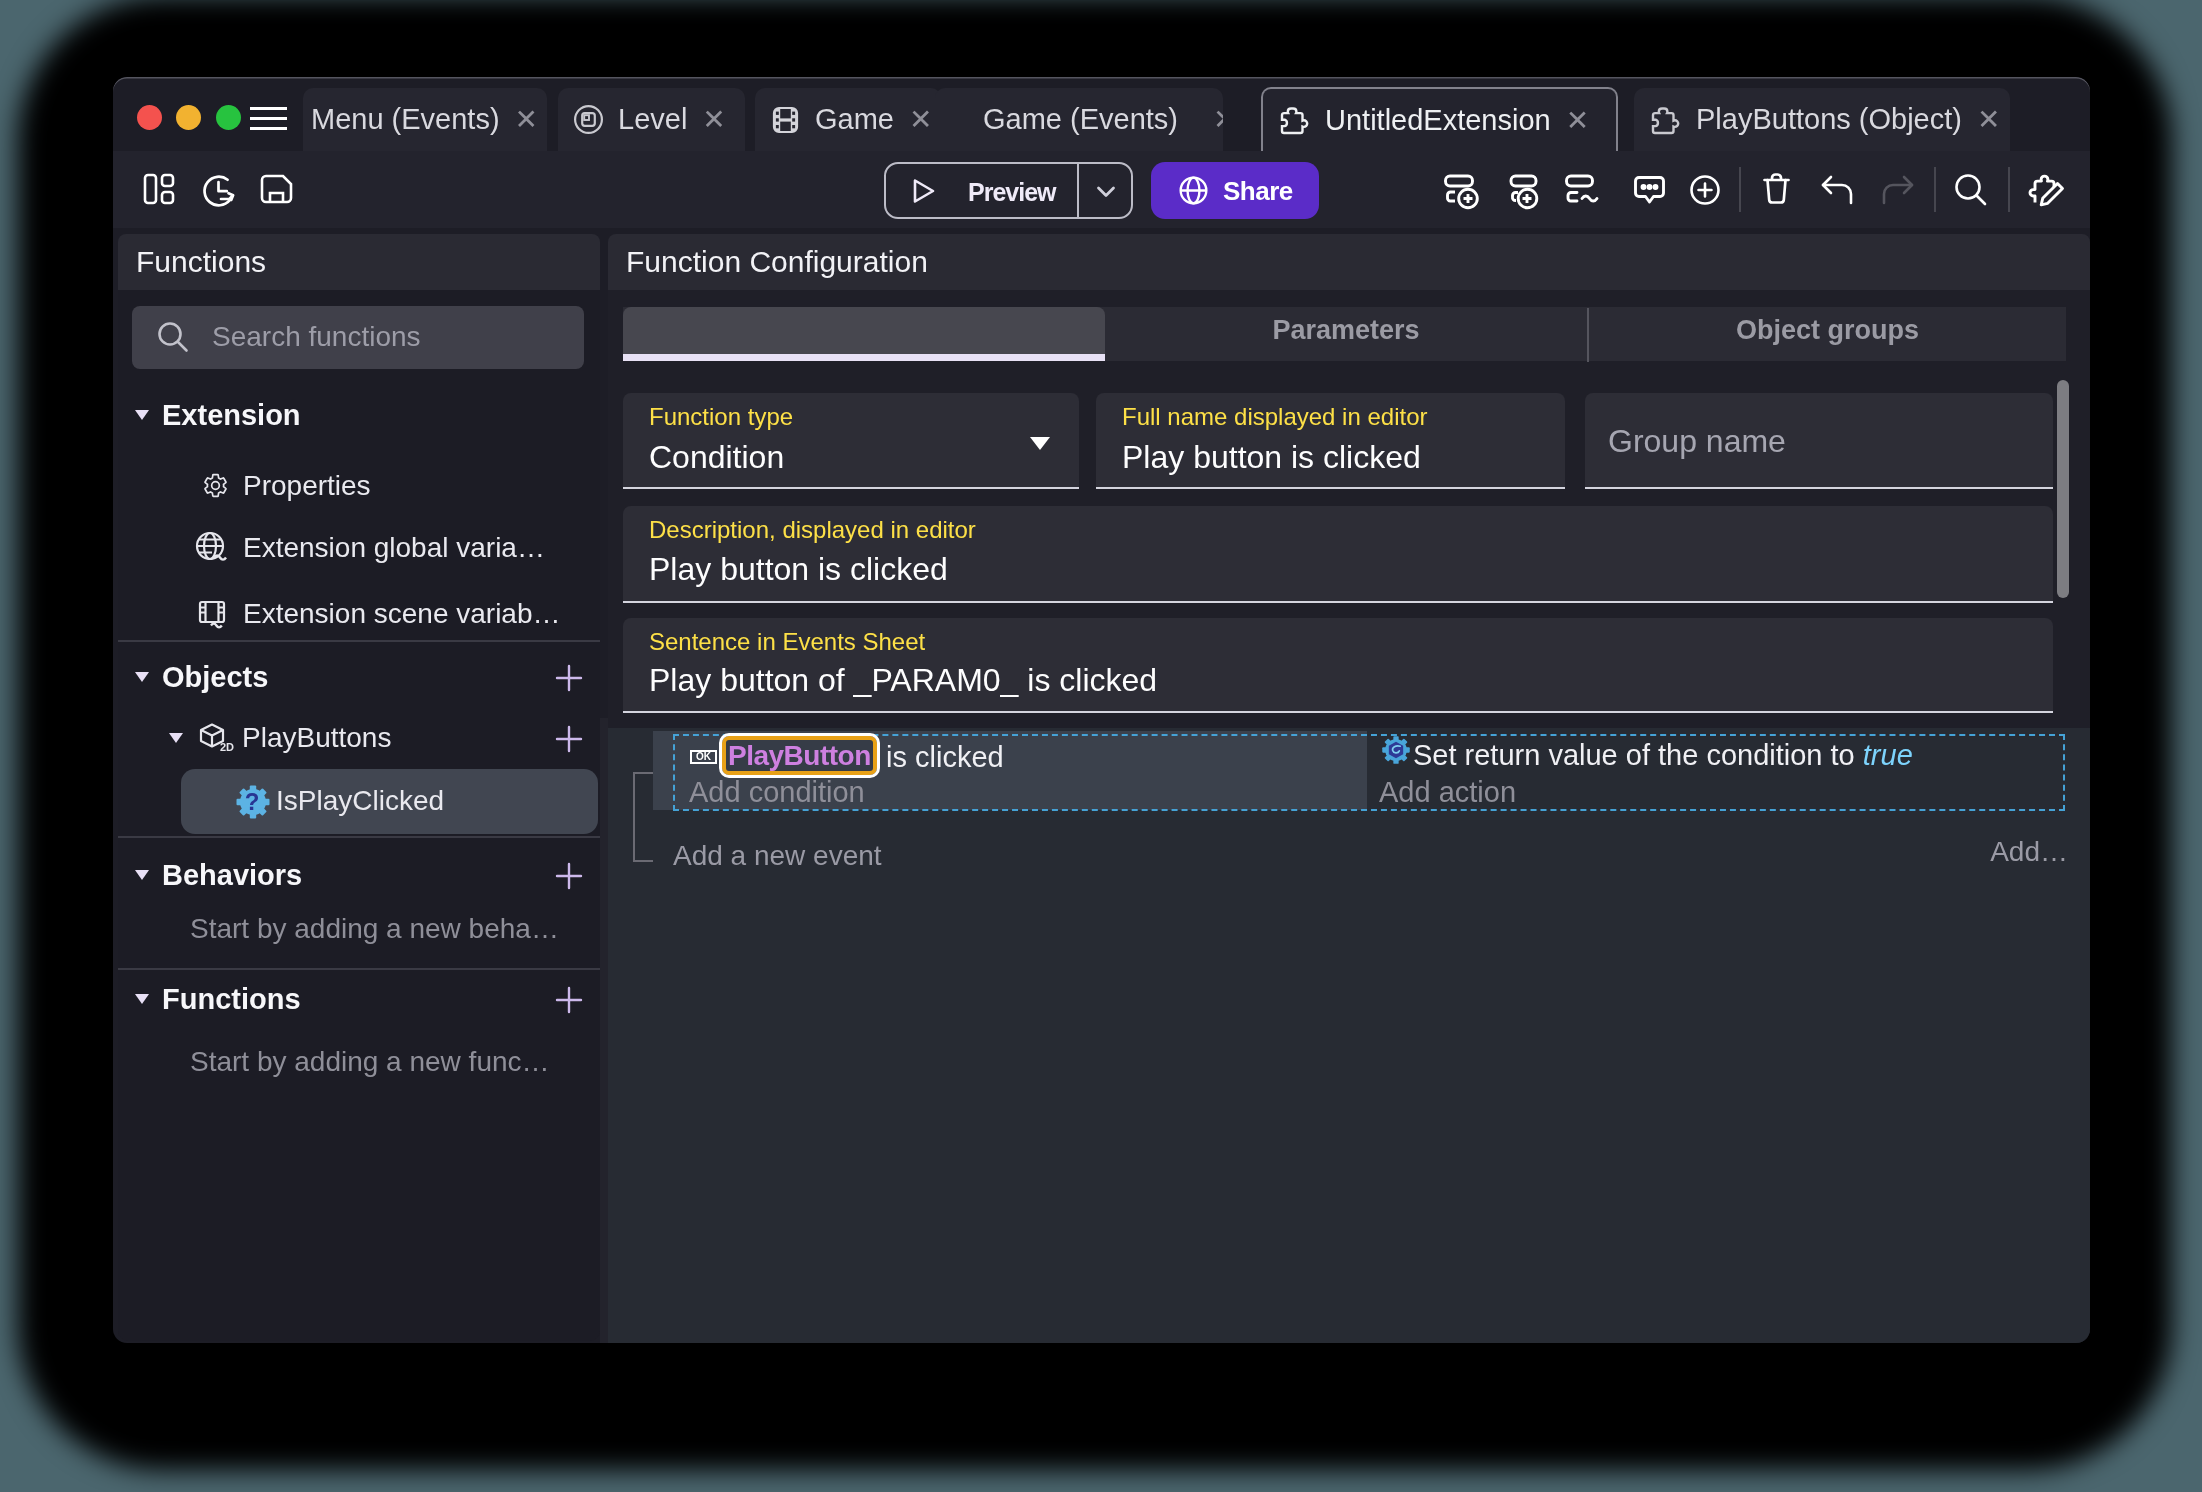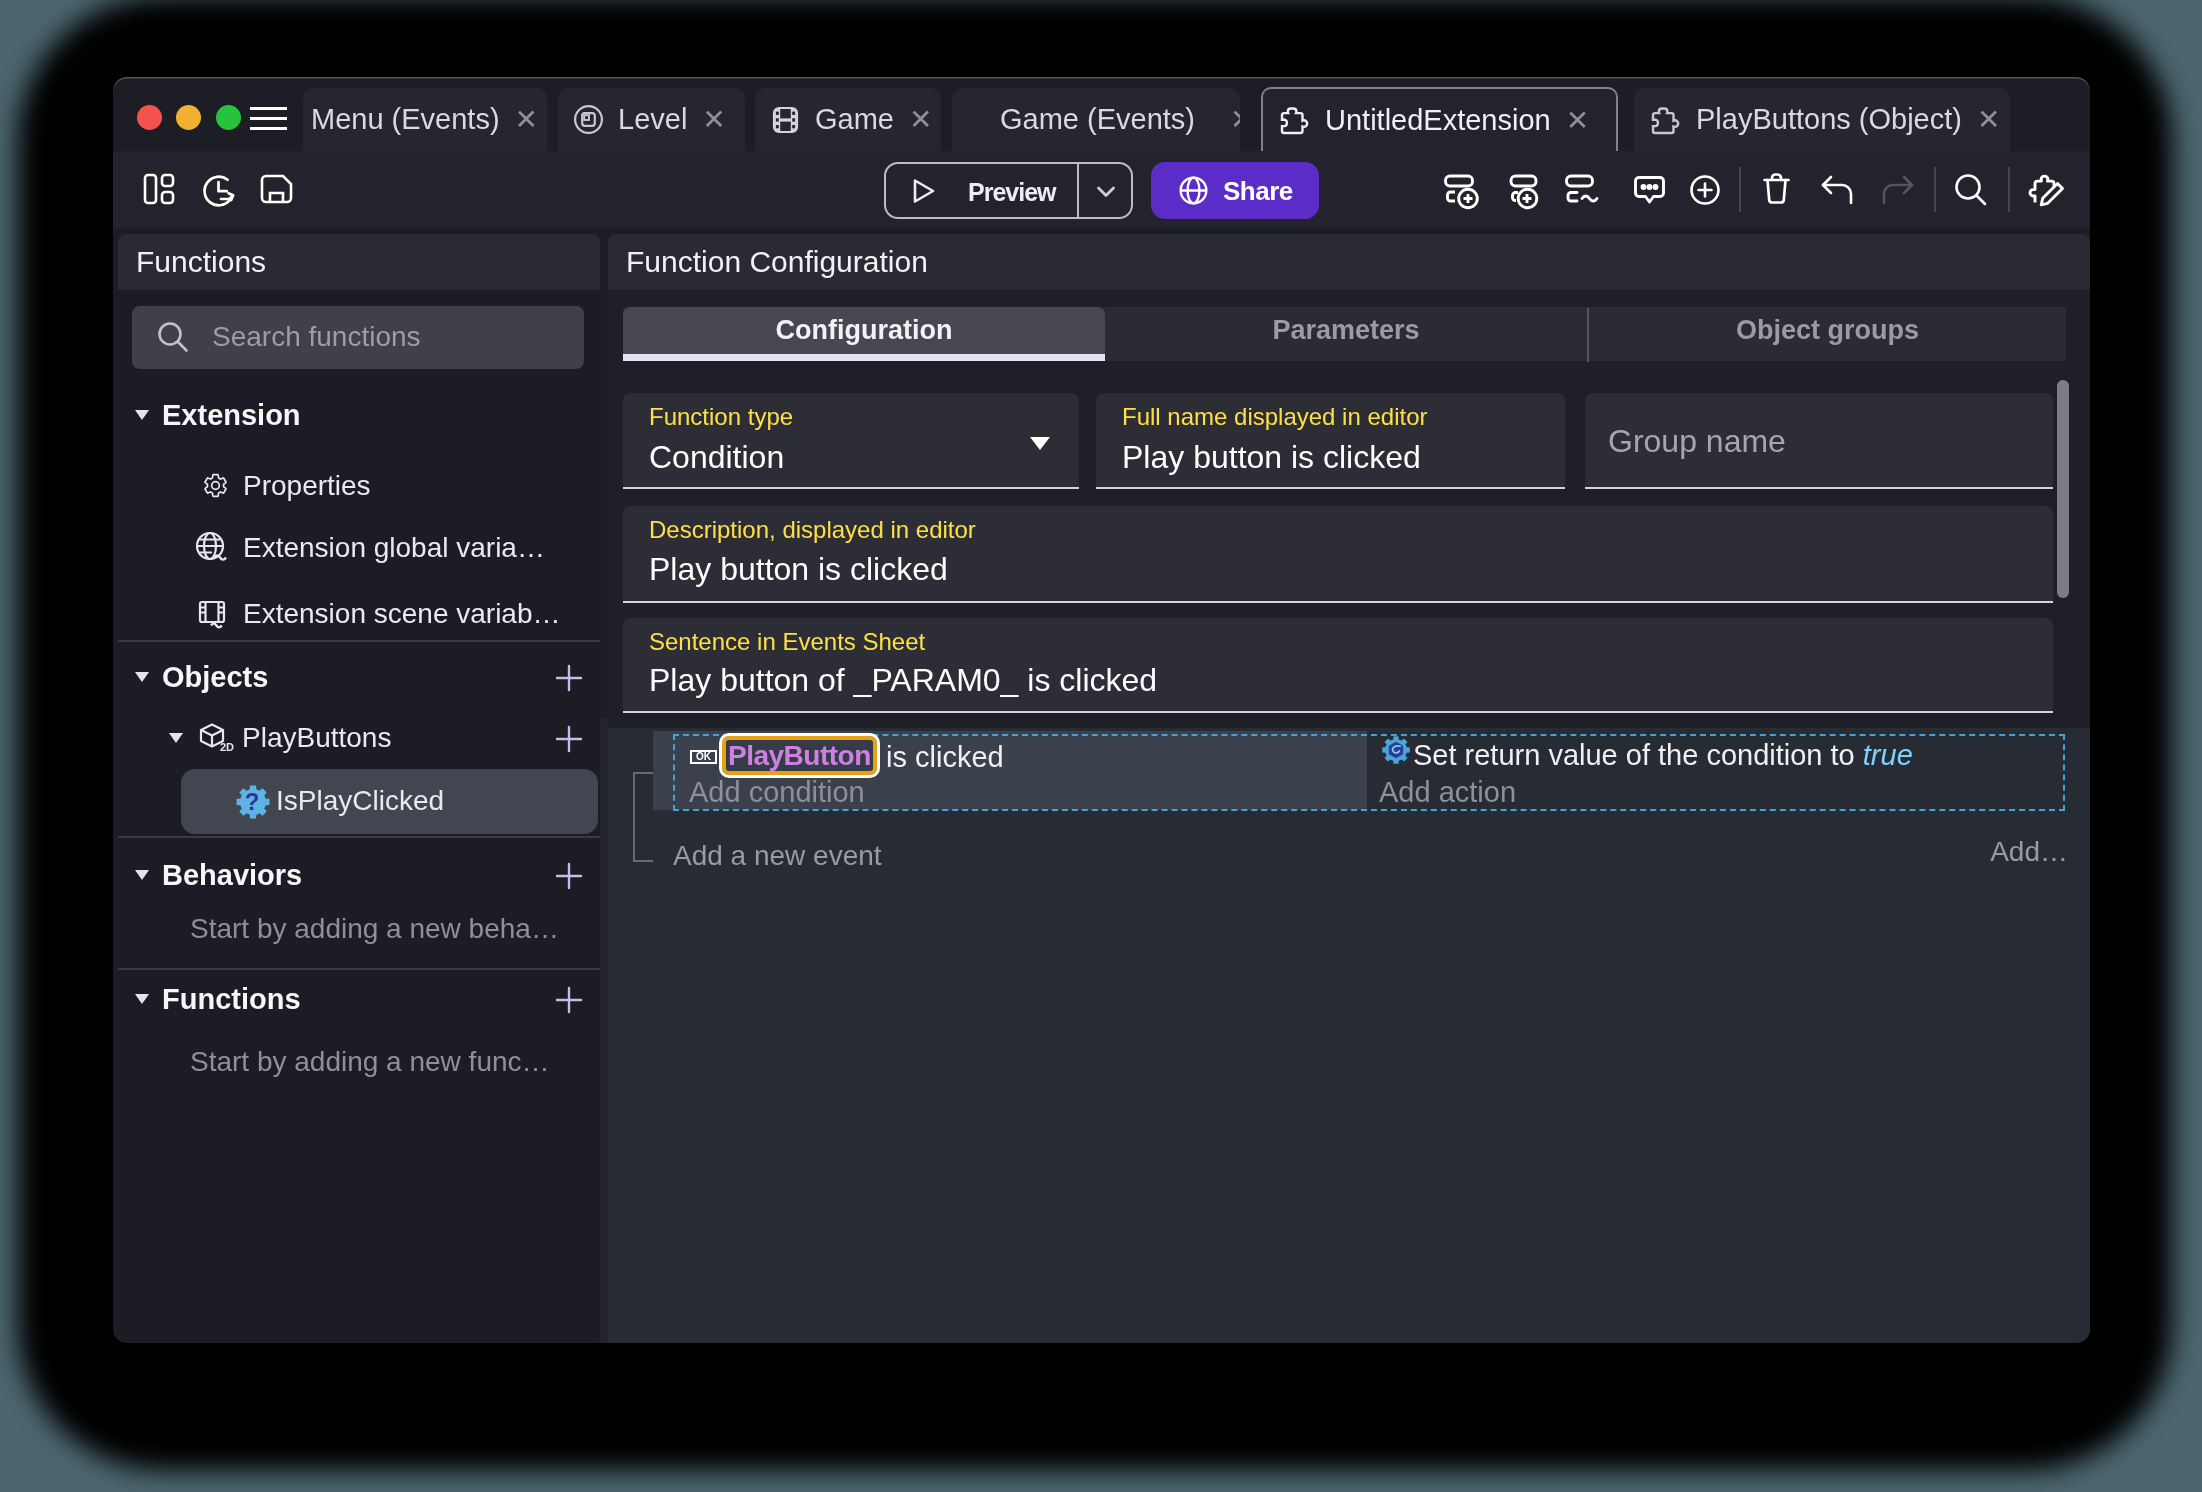--- a/index.html
+++ b/index.html
@@ -81,21 +81,21 @@
         <g fill="#262630">
           <rect x="5.9" y="7.6" width="2.9" height="3.3"></rect>
           <rect x="5.9" y="14.3" width="2.9" height="3.3"></rect>
           <rect x="5.9" y="21" width="2.9" height="3.3"></rect>
           <rect x="22.2" y="7.6" width="2.9" height="3.3"></rect>
           <rect x="22.2" y="14.3" width="2.9" height="3.3"></rect>
           <rect x="22.2" y="21" width="2.9" height="3.3"></rect>
         </g>
       </svg>
     Game<span class="x">✕</span></div>
-  <div class="tab" style="left:839px; width:288px; padding-left:14px;gap:24px;">
+  <div class="tab" style="left:822px; width:288px; padding-left:14px;gap:24px;">
     <svg style="margin-right:10px;" width="32" height="31" viewBox="0 0 32 31" fill="none" stroke="#c9c9cf" stroke-width="2.4">
         <rect x="4" y="5" width="24" height="9" rx="4"></rect>
         <rect x="4" y="18" width="24" height="9" rx="4"></rect>
       </svg>
     Game (Events)<span class="x" style="margin-left:11px;">✕</span></div>
   <div class="tab active" style="left:1148px; width:357px; padding-left:15px;">
     <svg width="33" height="34" viewBox="0 0 33 34" fill="none" stroke="#eef0f2" stroke-width="2.4">
         <path d="M13 5.5c-1.8 0-3.2 1.4-3.2 3.2 0 .5.1 1 .3 1.4H6a2 2 0 0 0-2 2v4.6h2.7a3.4 3.4 0 0 1 0 6.4H4V28a2 2 0 0 0 2 2h16.5a2 2 0 0 0 2-2v-4.4c.4.2.9.3 1.4.3a3.3 3.3 0 0 0 0-6.6c-.5 0-1 .1-1.4.3v-5.5a2 2 0 0 0-2-2h-4.4c.2-.4.3-.9.3-1.4 0-1.8-1.4-3.2-3.2-3.2z"></path>
       </svg>
     UntitledExtension<span class="x">✕</span></div>
@@ -317,21 +317,20 @@
       </div>
     <div class="treerow" style="top:740px;">
         <span class="dim" style="margin-left:72px;">Start by adding a new func…</span>
       </div>
   </div>
   <div class="abs" style="left:487px; top:641px; width:8px; height:625px; background:#23232c;"></div>
 
   <div class="rpanel">
     <div class="tabstrip">
       <div class="cfgtab"></div>
-      <div class="striplabel" style="left:0; width:482px; color:#f3f3f7;">Configuration</div>
       <div class="cfgul"></div>
       <div class="striplabel" style="left:482px; width:482px;">Parameters</div>
       <div class="abs" style="left:964px; top:1px; width:2px; height:54px; background:#55555e;"></div>
       <div class="striplabel" style="left:966px; width:477px;">Object groups</div>
     </div>
 
     <div class="field" style="left:15px; top:103px; width:456px; height:96px;">
       <div class="flabel">Function type</div>
       <div class="fvalue">Condition</div>
       <div class="abs" style="left:407px; top:44px; width:0; height:0; border-left:10.5px solid transparent; border-right:10.5px solid transparent; border-top:13.5px solid #fff;"></div>

